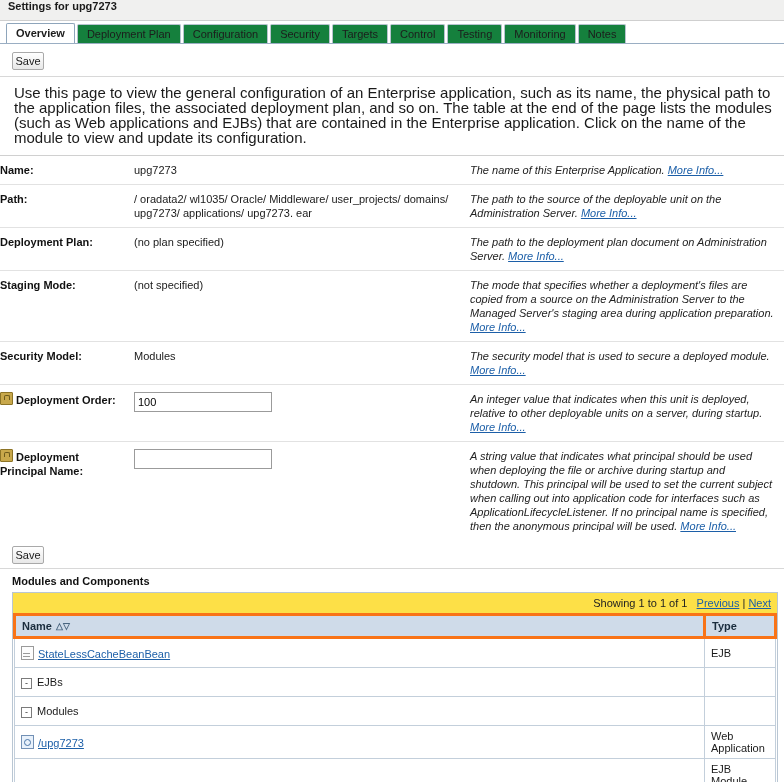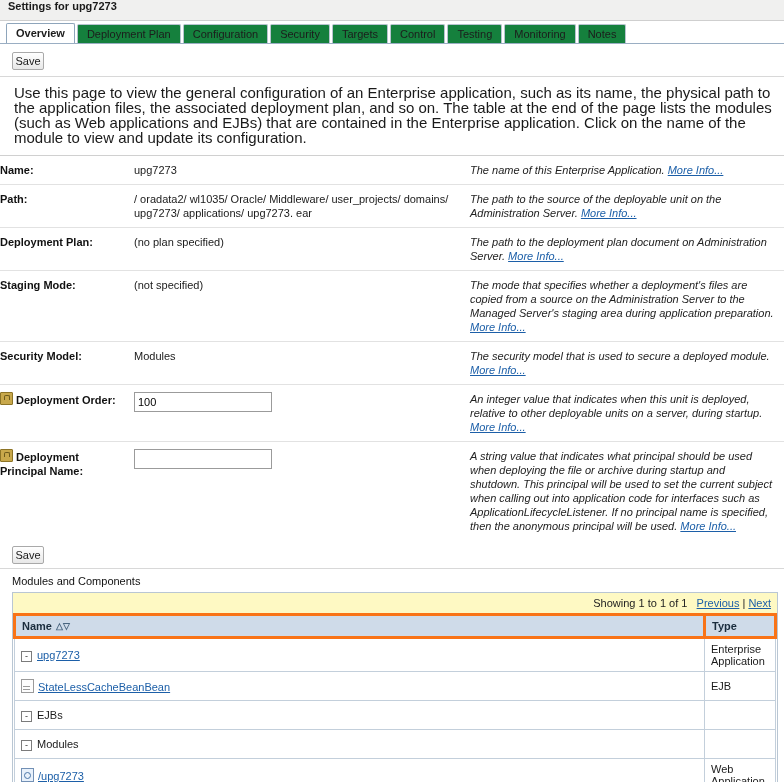--- a/index.html
+++ b/index.html
@@ -162,34 +162,34 @@
     font-family: "Liberation Sans", sans-serif;
     padding: 1px 3px;
     border: 1px solid #9b9b9b;
     background: #ffffff;
     box-sizing: content-box;
   }
   
   .section-title {
     padding: 6px 12px 5px 12px;
     font-size: 11px;
-    font-weight: normal;
+    font-weight: bold;
     color: #111111;
   }
   .panel {
     margin: 0 6px 0 12px;
     border: 1px solid #b9c6d3;
     background: #ffffff;
   }
   .pager {
     text-align: right;
     font-size: 11px;
     padding: 4px 6px 4px 0;
     color: #222222;
-    background: #fef9c3;
+    background: #fde047;
   }
   .pager a { color: #1c5fa8; text-decoration: underline; }
   table.mods {
     width: 100%;
     border-collapse: collapse;
     font-size: 11px;
     table-layout: fixed;
   }
   table.mods th {
     background: #cfdbe9;
@@ -348,24 +348,20 @@
       <thead>
         <tr>
           <th>
             <span>Name</span><span class="sorticon">△▽</span>
           </th>
           <th class="col-type">Type</th>
         </tr>
       </thead>
       <tbody id="mods-body">
           <tr>
-            <td class="indent1"><span class="expander">-</span><a class="lnk">upg7273</a></td>
-            <td class="col-type">Enterprise Application</td>
-          </tr>
-          <tr>
             <td class="indent3"><span class="ficon jar"></span><a class="lnk">StateLessCacheBeanBean</a></td>
             <td class="col-type">EJB</td>
           </tr>
           <tr>
             <td class="indent2"><span class="expander">-</span><span>EJBs</span></td>
             <td class="col-type"></td>
           </tr>
           <tr>
             <td class="indent2"><span class="expander">-</span><span>Modules</span></td>
             <td class="col-type"></td>

